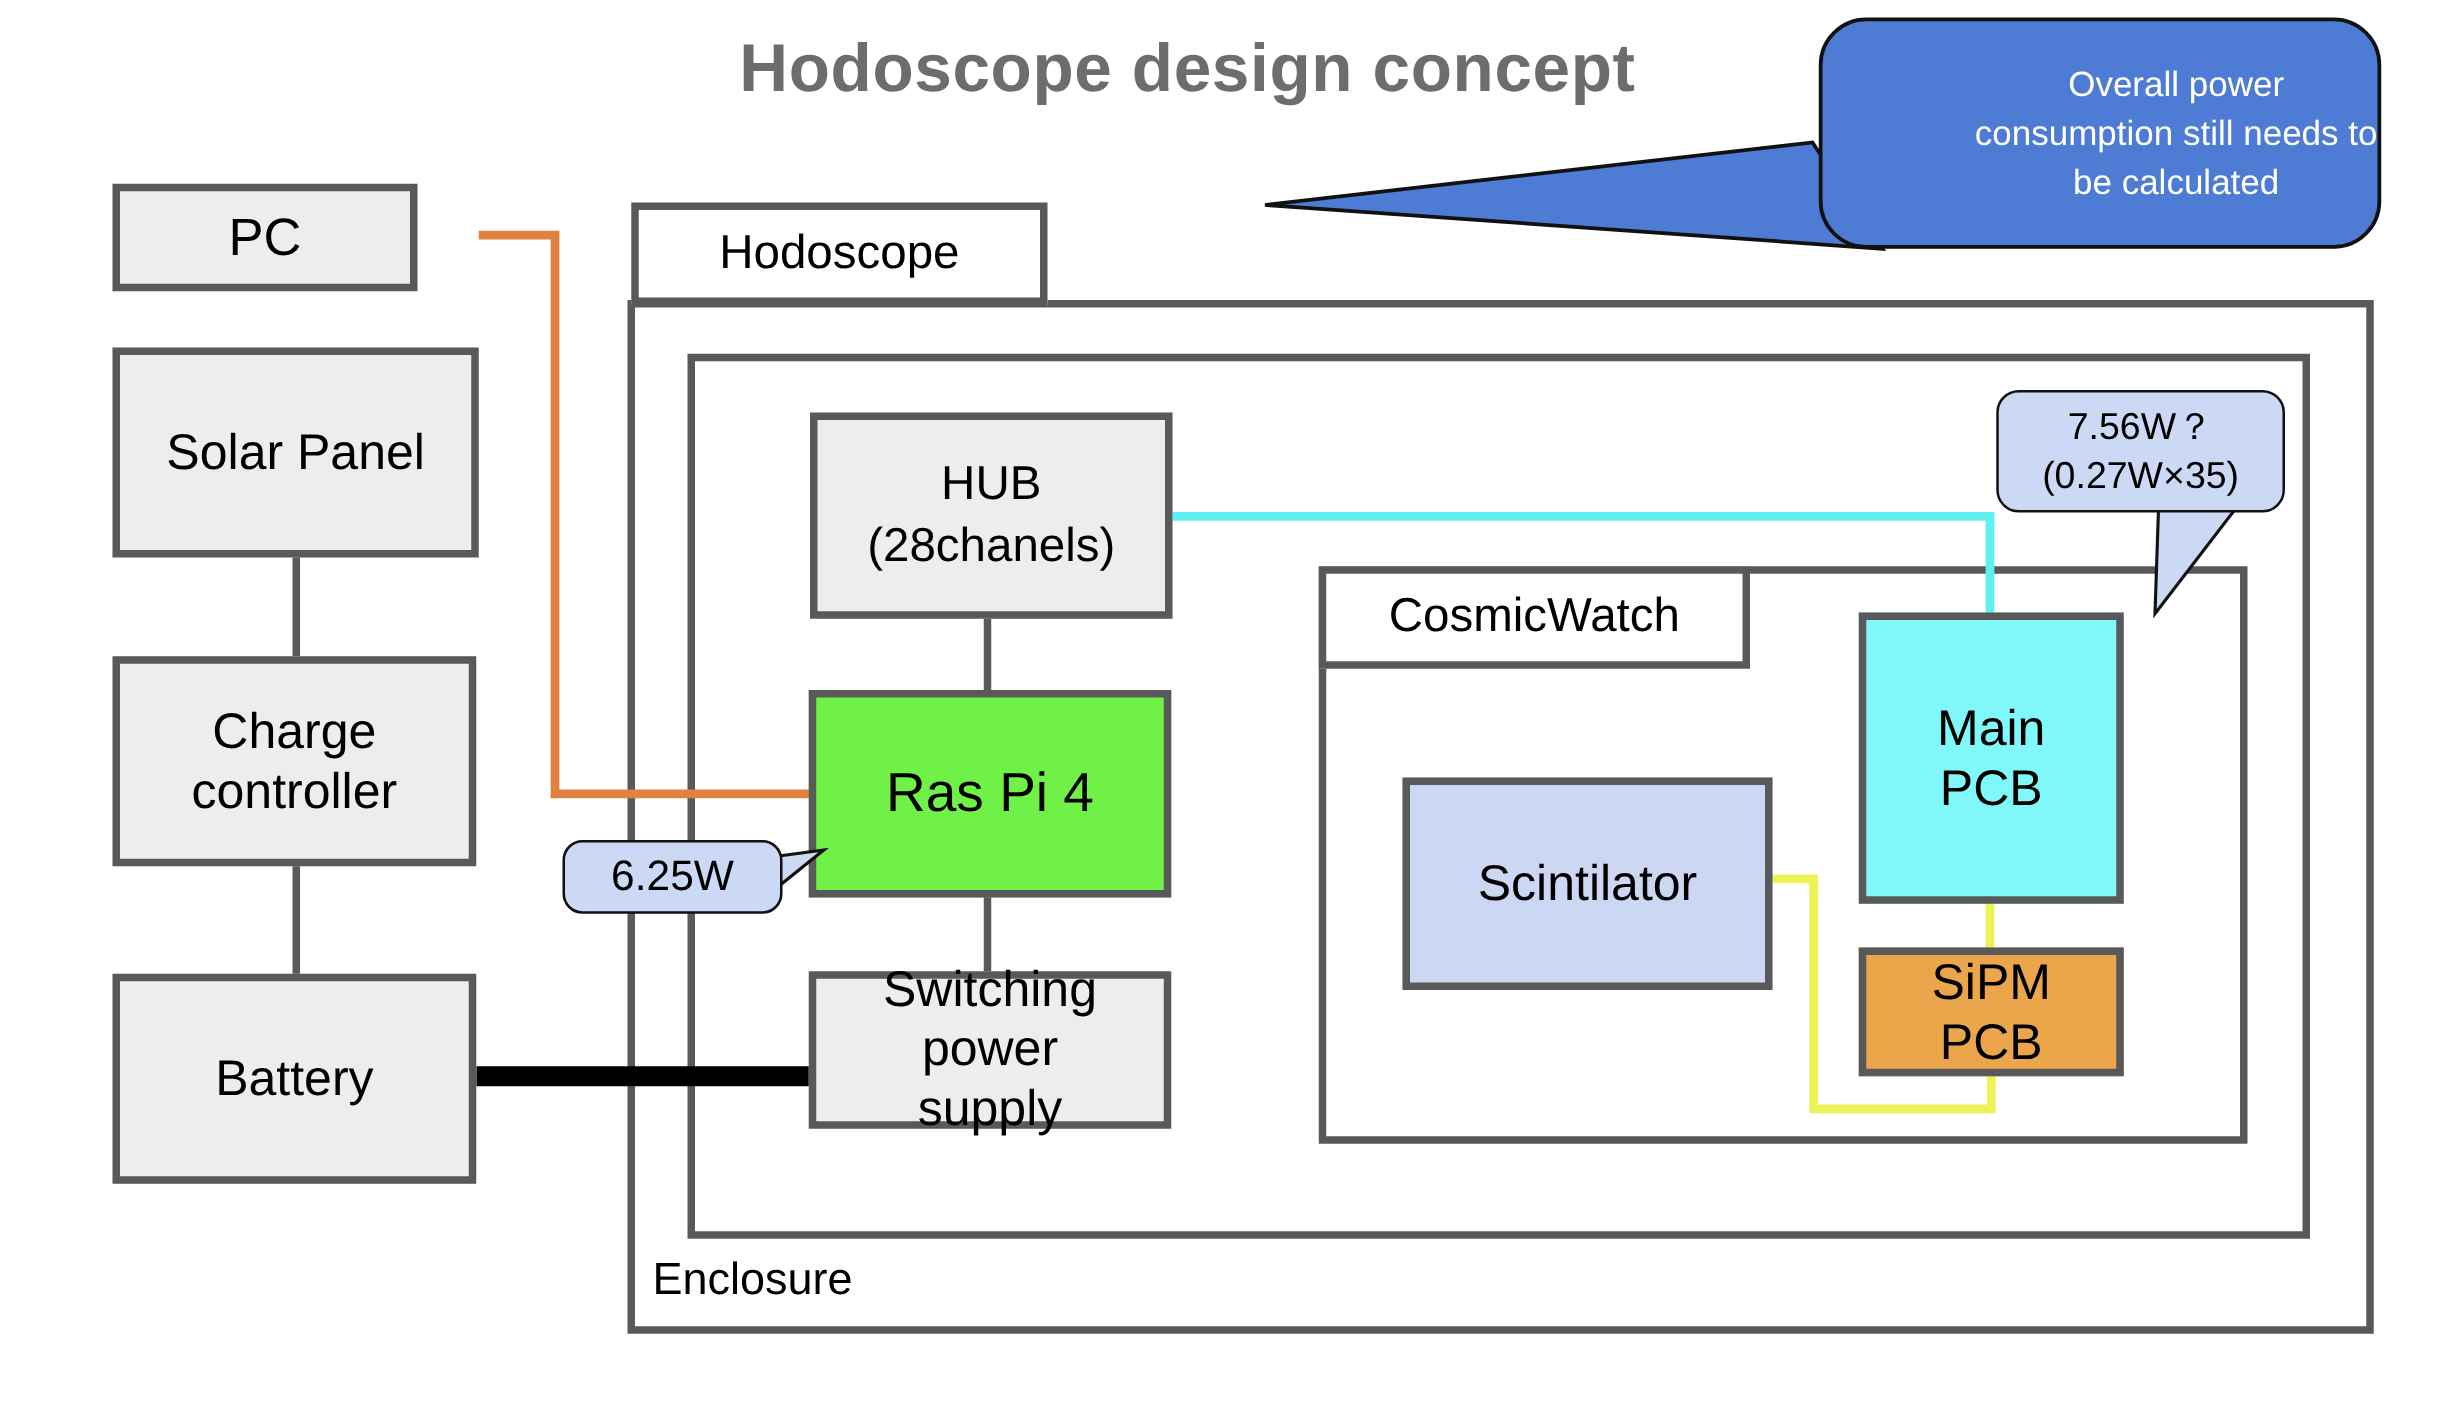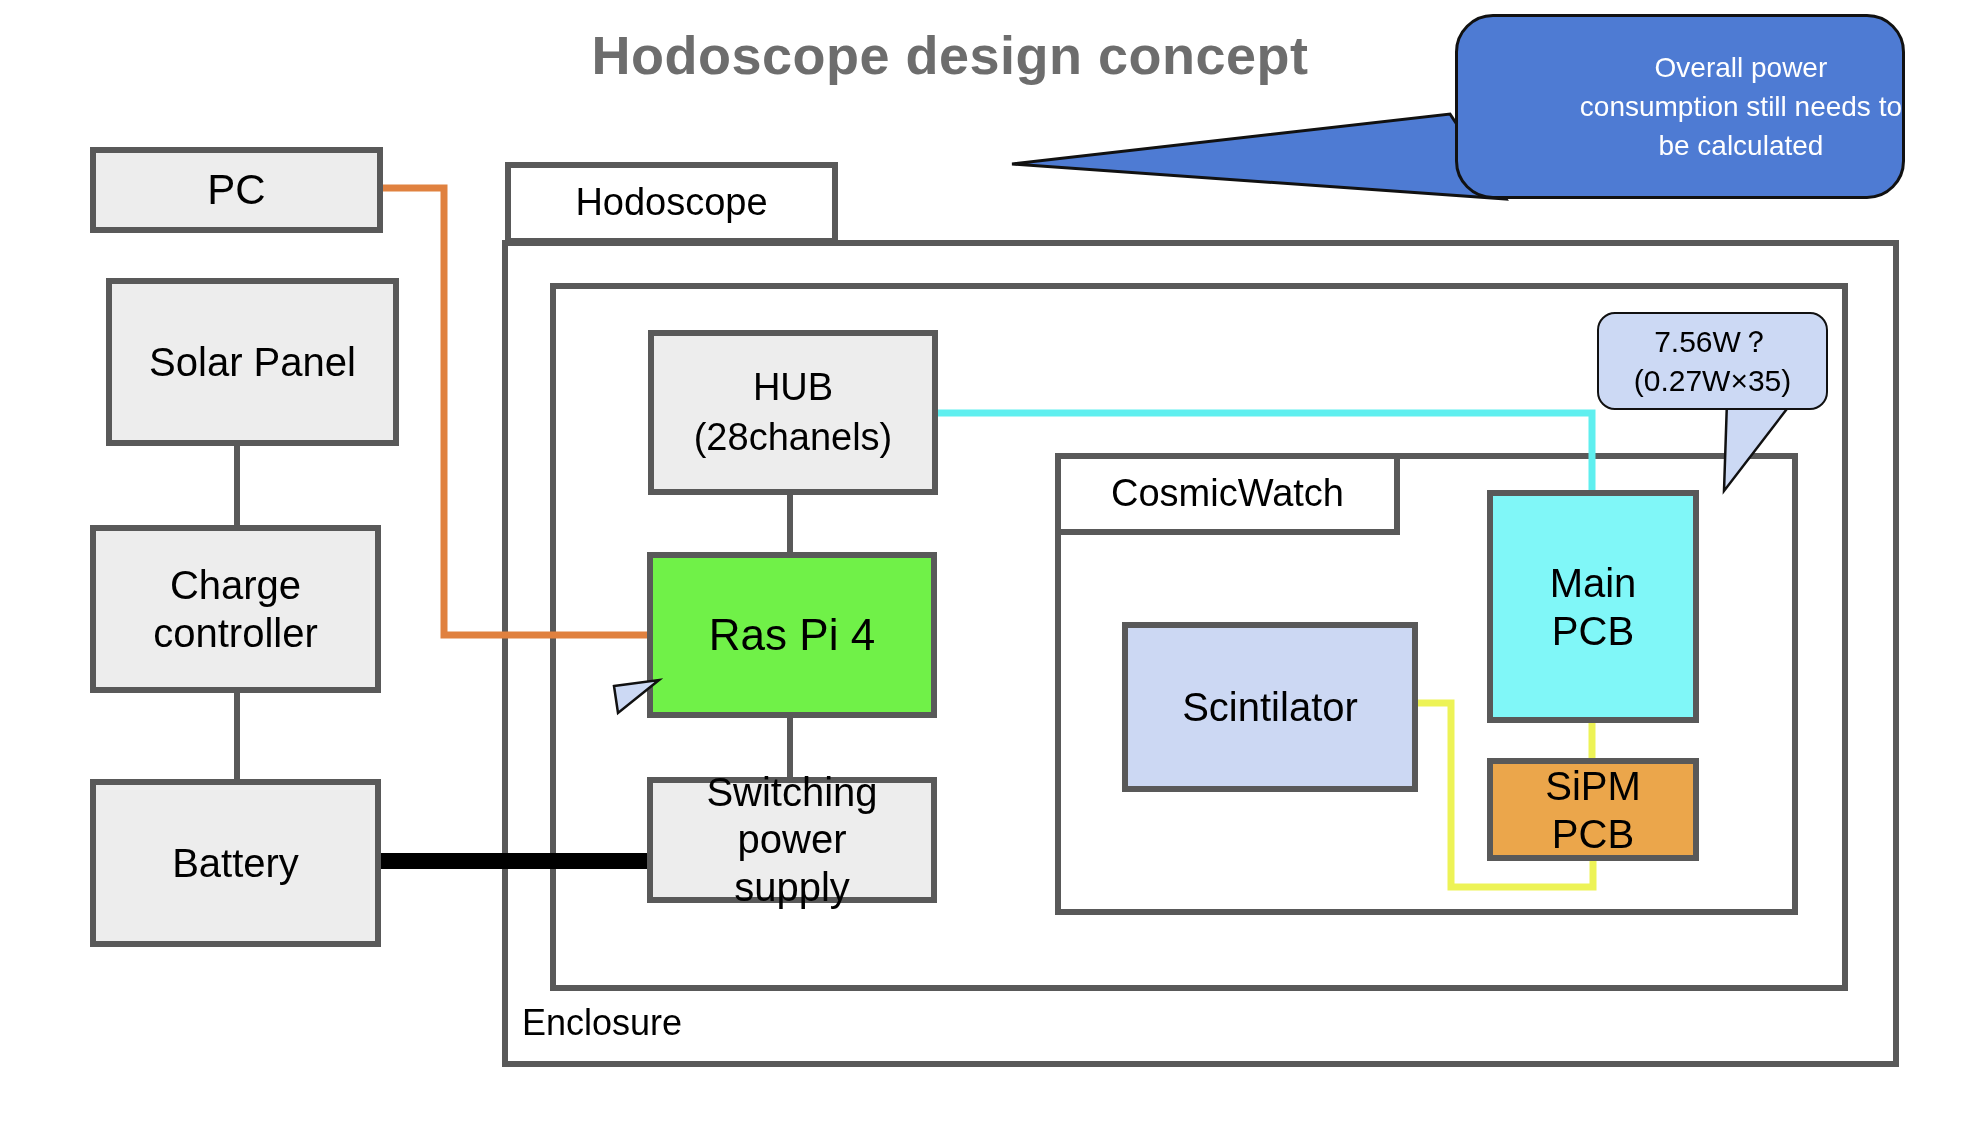--- a/index.html
+++ b/index.html
@@ -17,22 +17,22 @@
   #outer-rect{left:502px;top:240px;width:1397px;height:827px;}
   #inner-rect{left:550px;top:283px;width:1298px;height:708px;}
   #cw-rect{left:1055px;top:453px;width:743px;height:462px;}
   
   .box{
     position:absolute;background:#ededed;border:6px solid #595959;box-sizing:border-box;
     display:flex;align-items:center;justify-content:center;text-align:center;
     font-size:40px;line-height:1.2;color:#000;
   }
   .labelbox{background:#ffffff;}
-  #pc{left:90px;top:147px;width:293px;height:86px;font-size:42px;}
-  #solar{left:90px;top:278px;width:293px;height:168px;margin-left:16px;}
+  #pc{left:90px;top:147px;width:244px;height:86px;font-size:42px;}
+  #solar{left:90px;top:278px;width:293px;height:168px;}
   #charge{left:90px;top:525px;width:291px;height:168px;}
   #battery{left:90px;top:779px;width:291px;height:168px;}
   #hodoscope-label{left:505px;top:162px;width:333px;height:82px;font-size:38px;}
   #hub{left:648px;top:330px;width:290px;height:165px;font-size:38px;line-height:1.3;}
   #raspi{left:647px;top:552px;width:290px;height:166px;background:#70f148;font-size:44px;}
   #switching{left:647px;top:777px;width:290px;height:126px;line-height:1.18;}
   #cw-label{left:1055px;top:453px;width:345px;height:82px;font-size:38px;}
   #scint{left:1122px;top:622px;width:296px;height:170px;background:#ccd8f3;}
   #mainpcb{left:1487px;top:490px;width:212px;height:233px;background:#80f7f8;}
   #sipm{left:1487px;top:758px;width:212px;height:103px;background:#eba64b;}
@@ -134,18 +134,21 @@
     <polygon points="1012,164 1450,114 1506,199" fill="#4e7bd3" stroke="#111111" stroke-width="3"></polygon>
     <polygon points="614,686 659,680 618,713" fill="#ccd9f4" stroke="#111111" stroke-width="2.5"></polygon>
     <polygon points="1727,401 1793,401 1724,491" fill="#ccd9f4" stroke="#111111" stroke-width="2.5"></polygon>
   </svg>
 
   <div id="overall-callout" class="callout">
     <span class="lbl">Overall power
 consumption still needs to
 be calculated</span>
   </div>
+  <div id="raspi-callout" class="callout">
+    <span class="lbl">6.25W</span>
+  </div>
   <div id="hub-callout" class="callout">
     <span class="lbl">7.56W？
 (0.27W×35)</span>
   </div>
 
 </div>
 
 </body></html>

